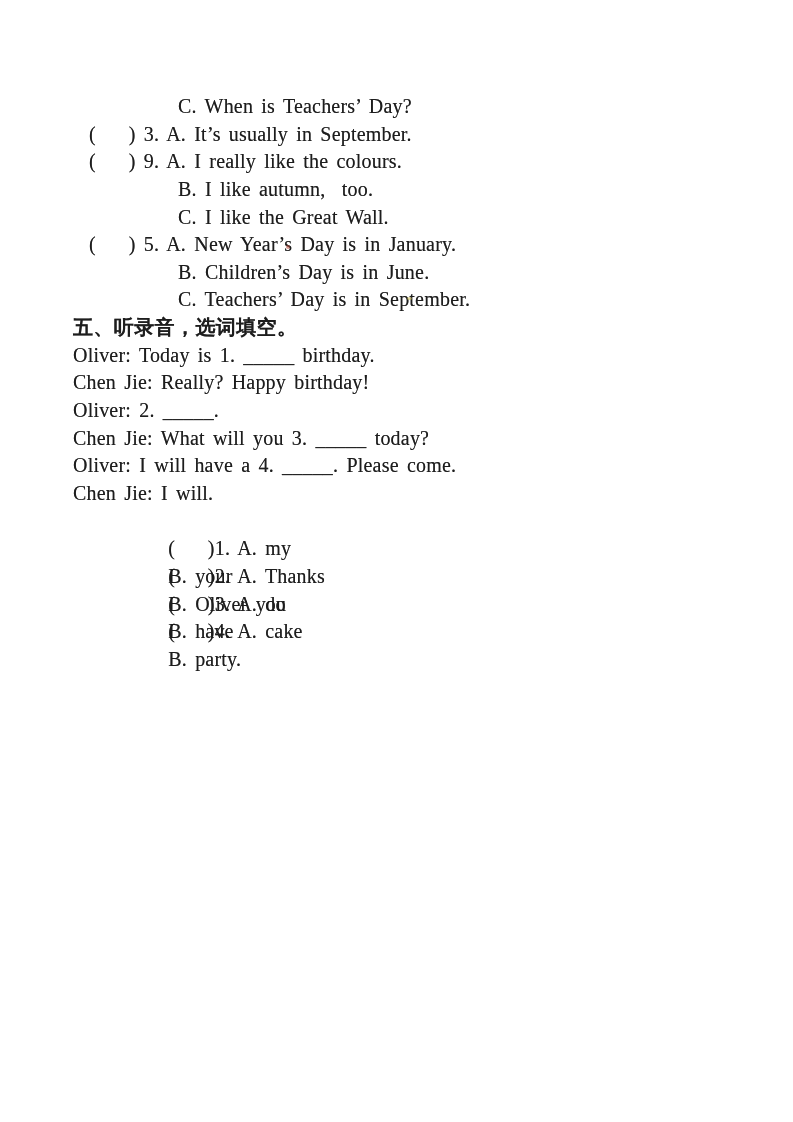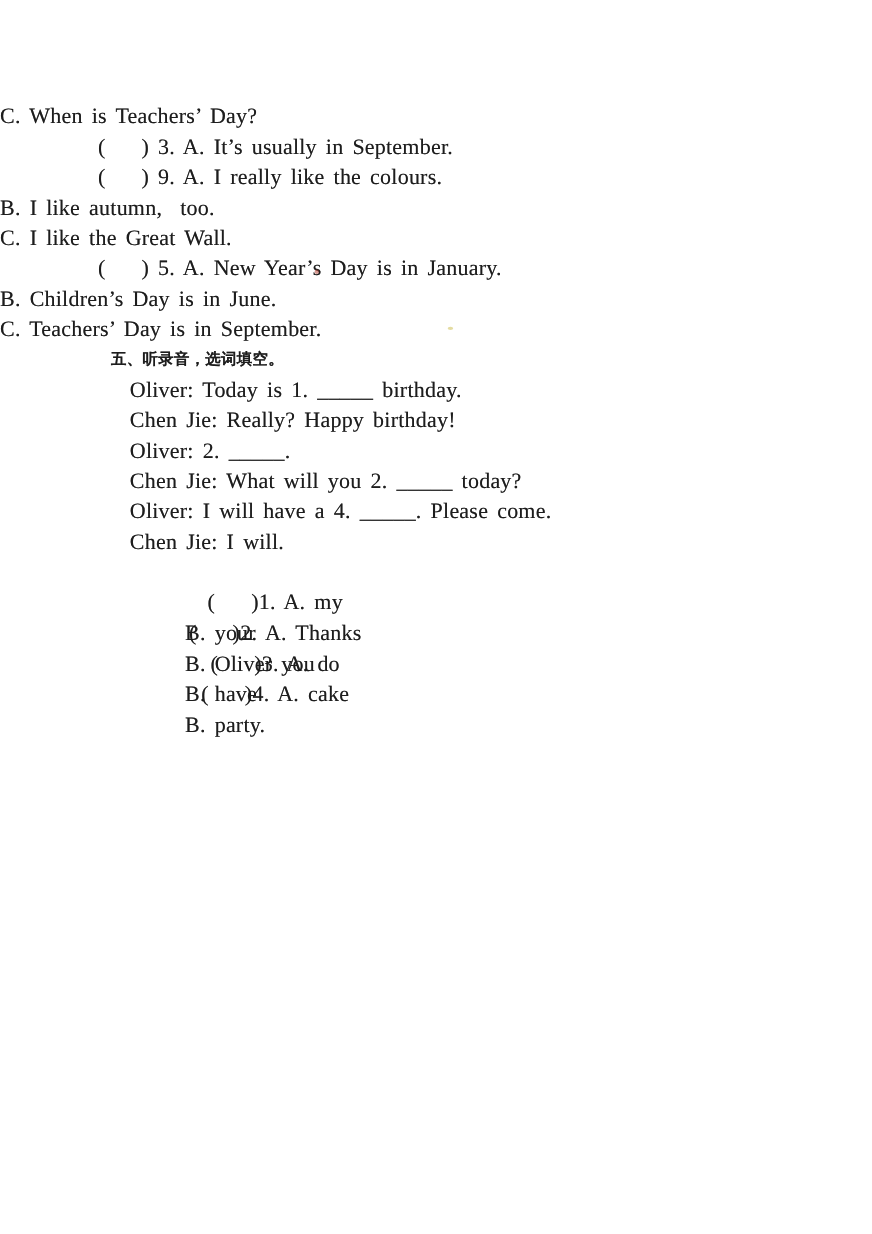--- a/index.html
+++ b/index.html
@@ -30,34 +30,33 @@
     word-spacing: 0.15em;
     text-shadow: 0 0 0.4px rgba(20,20,20,0.55);
   }
   .line {
     height: 27.65px;
     line-height: 27.65px;
     white-space: pre-wrap;
   }
   
   .line.q      { padding-left: 89px; }   
-  .line.opt    { }   
-  .line.dlg    { padding-left: 118px; }   
+  .line.opt    { padding-left: 178px; }   
+  .line.dlg    { padding-left: 73px; }   
   .line.choice { padding-left: 119px; }   
   .line.heading {
-    padding-left: 101px;
+    padding-left: 73px;
     font-weight: 700;
-    font-size: 14px;
+    font-size: 20px;
     letter-spacing: 0.02em;
   }
   .choice-left {
     display: inline-block;
     width: 164px;
     white-space: pre-wrap;
-    text-align: center;
   }
   .choice-right {
     white-space: pre-wrap;
   }
   .speck {
     position: absolute;
     border-radius: 50%;
     opacity: 0.55;
   }
   .speck.red    { left: 286px; top: 245px; width: 4px; height: 4px; }
@@ -76,21 +75,21 @@
     <div class="line opt">C. I like the Great Wall.</div>
     <div class="line q">(    ) 5. A. New Year’s Day is in January.</div>
     <div class="line opt">B. Children’s Day is in June.</div>
     <div class="line opt">C. Teachers’ Day is in September.</div>
 
     <div class="line heading">五、听录音，选词填空。</div>
 
     <div class="line dlg">Oliver: Today is 1. _____ birthday.</div>
     <div class="line dlg">Chen Jie: Really? Happy birthday!</div>
     <div class="line dlg">Oliver: 2. _____.</div>
-    <div class="line dlg">Chen Jie: What will you 2. _____ today?</div>
+    <div class="line dlg">Chen Jie: What will you 3. _____ today?</div>
     <div class="line dlg">Oliver: I will have a 4. _____. Please come.</div>
     <div class="line dlg">Chen Jie: I will.</div>
 
     <div class="line choice">
       <span class="choice-left">(    )1. A. my</span>
       <span class="choice-right">B. your</span>
     </div>
     <div class="line choice">
       <span class="choice-left">(    )2. A. Thanks</span>
       <span class="choice-right">B. Oliver you</span>

